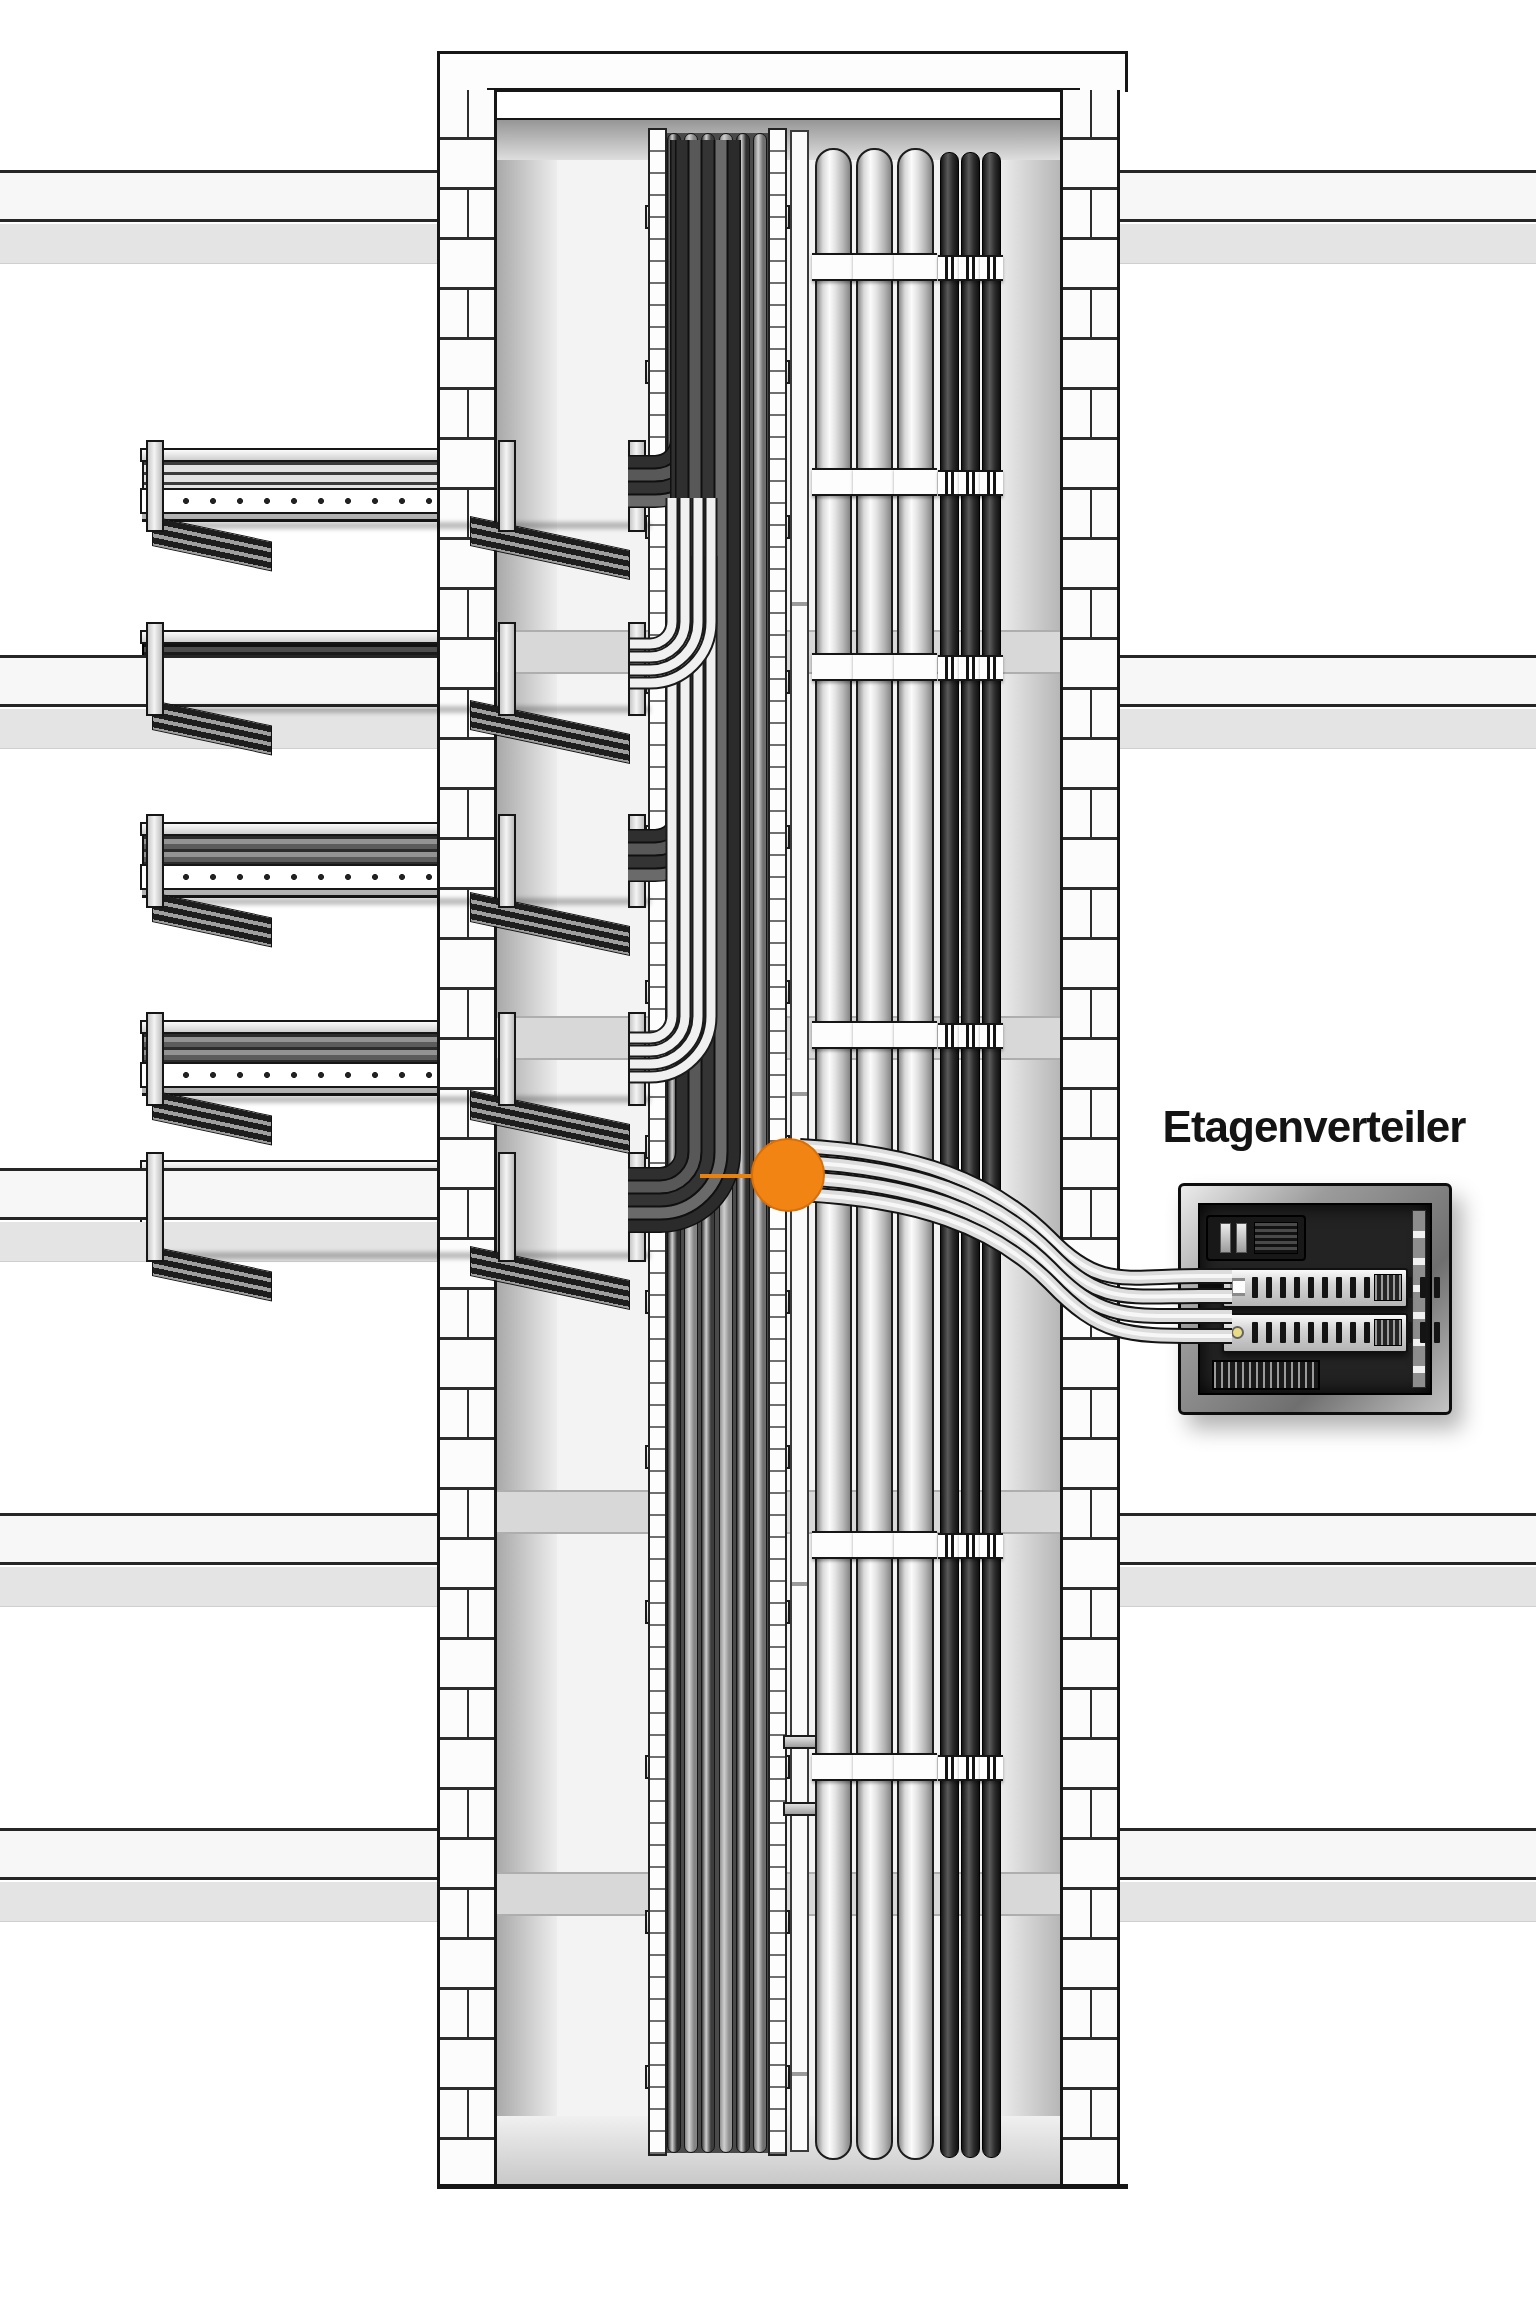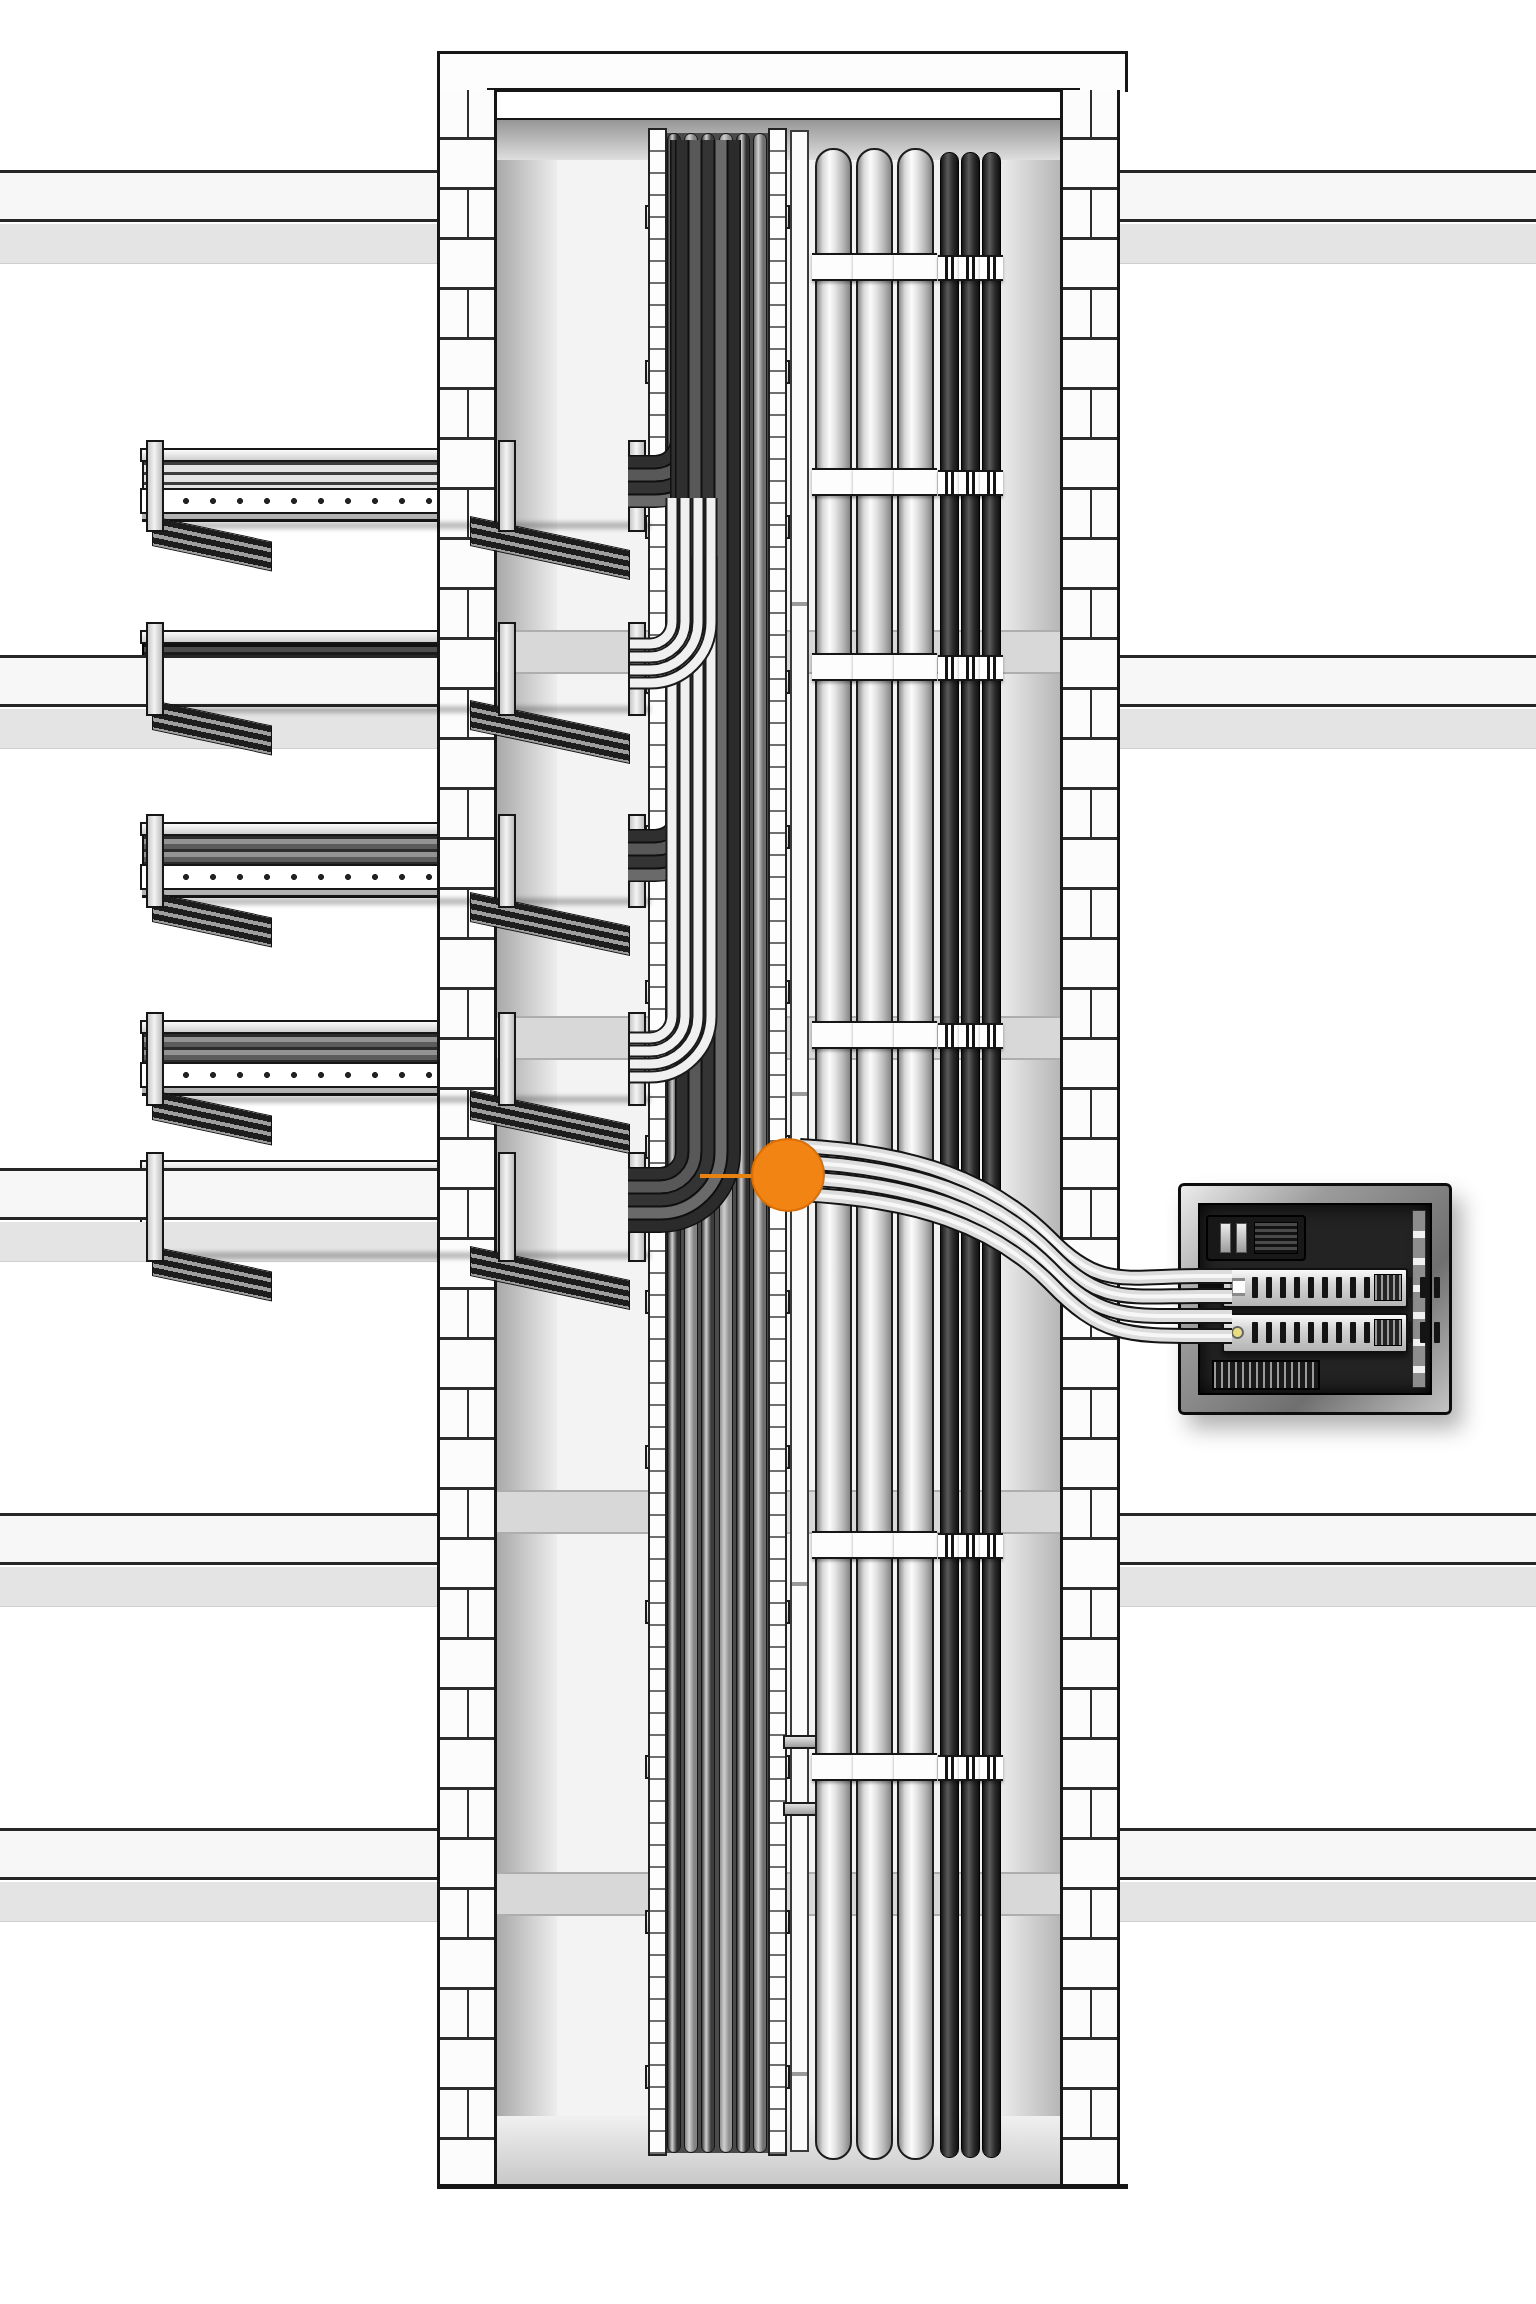--- a/index.html
+++ b/index.html
@@ -342,13 +342,14 @@
            C 1100 1320 1126 1316 1200 1316 H 1232" stroke="#f7f7f7" stroke-width="4" fill="none" stroke-linecap="butt"></path>
       <path d="M 800 1194 C 915 1200 992 1225 1050 1283
            C 1100 1335 1126 1336 1200 1336 H 1232" stroke="#141414" stroke-width="16" fill="none" stroke-linecap="butt"></path>
       <path d="M 800 1194 C 915 1200 992 1225 1050 1283
            C 1100 1335 1126 1336 1200 1336 H 1232" stroke="#dcdcdc" stroke-width="12" fill="none" stroke-linecap="butt"></path>
       <path d="M 800 1194 C 915 1200 992 1225 1050 1283
            C 1100 1335 1126 1336 1200 1336 H 1232" stroke="#f7f7f7" stroke-width="4" fill="none" stroke-linecap="butt"></path>
       <path d="M 700 1176 H 754" stroke="#E8820E" stroke-width="4" fill="none" stroke-linecap="butt"></path>
       <circle cx="788" cy="1175" r="36" fill="#F28413" stroke="#D96F06" stroke-width="2"></circle>
     </svg>
+  <div class="diagram-label" style="left:1158px;top:1102px;width:312px;">Etagenverteiler</div>
 </div>
 
 </body></html>

